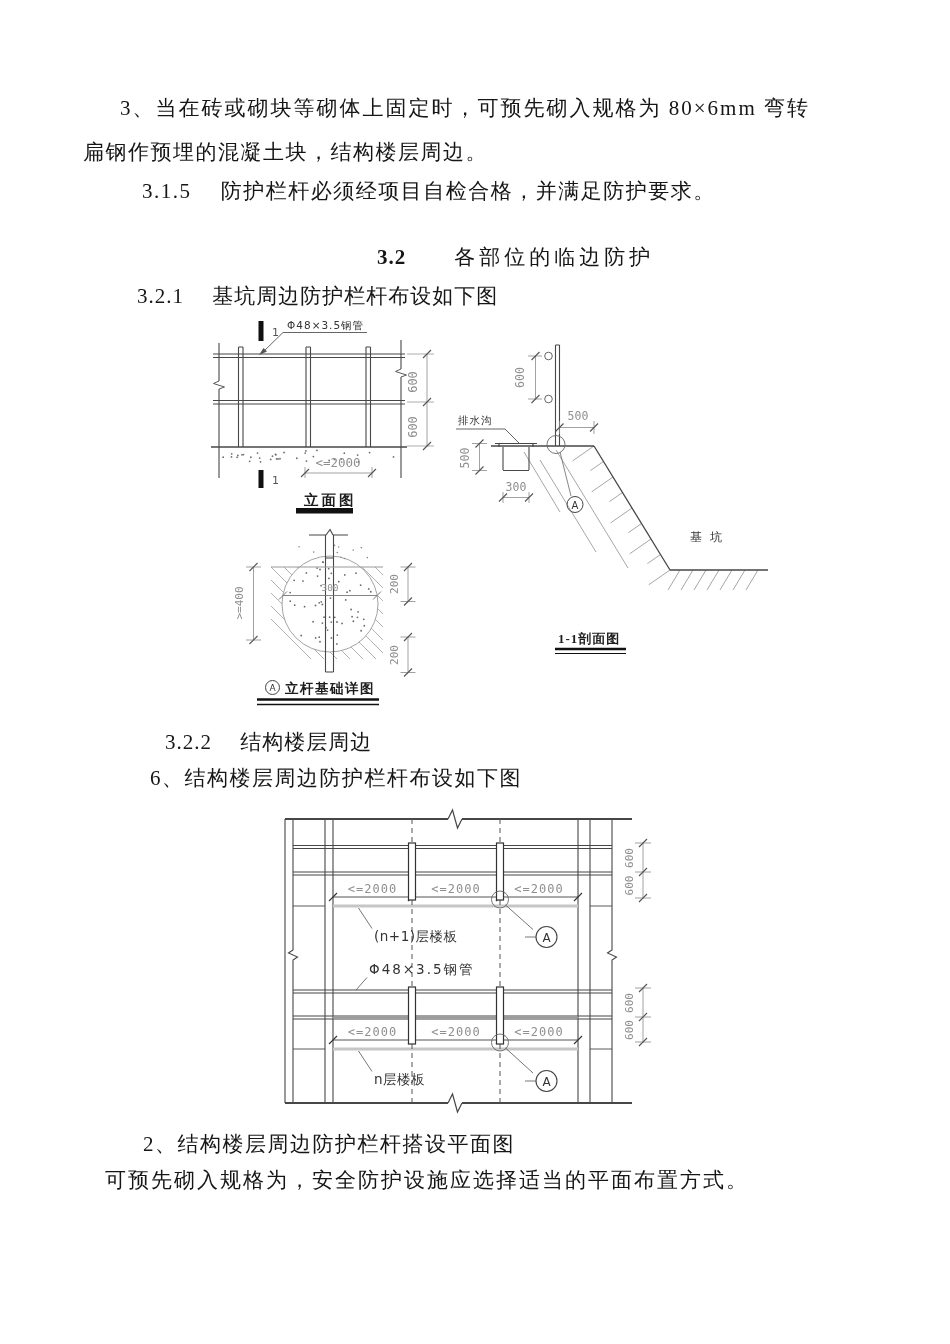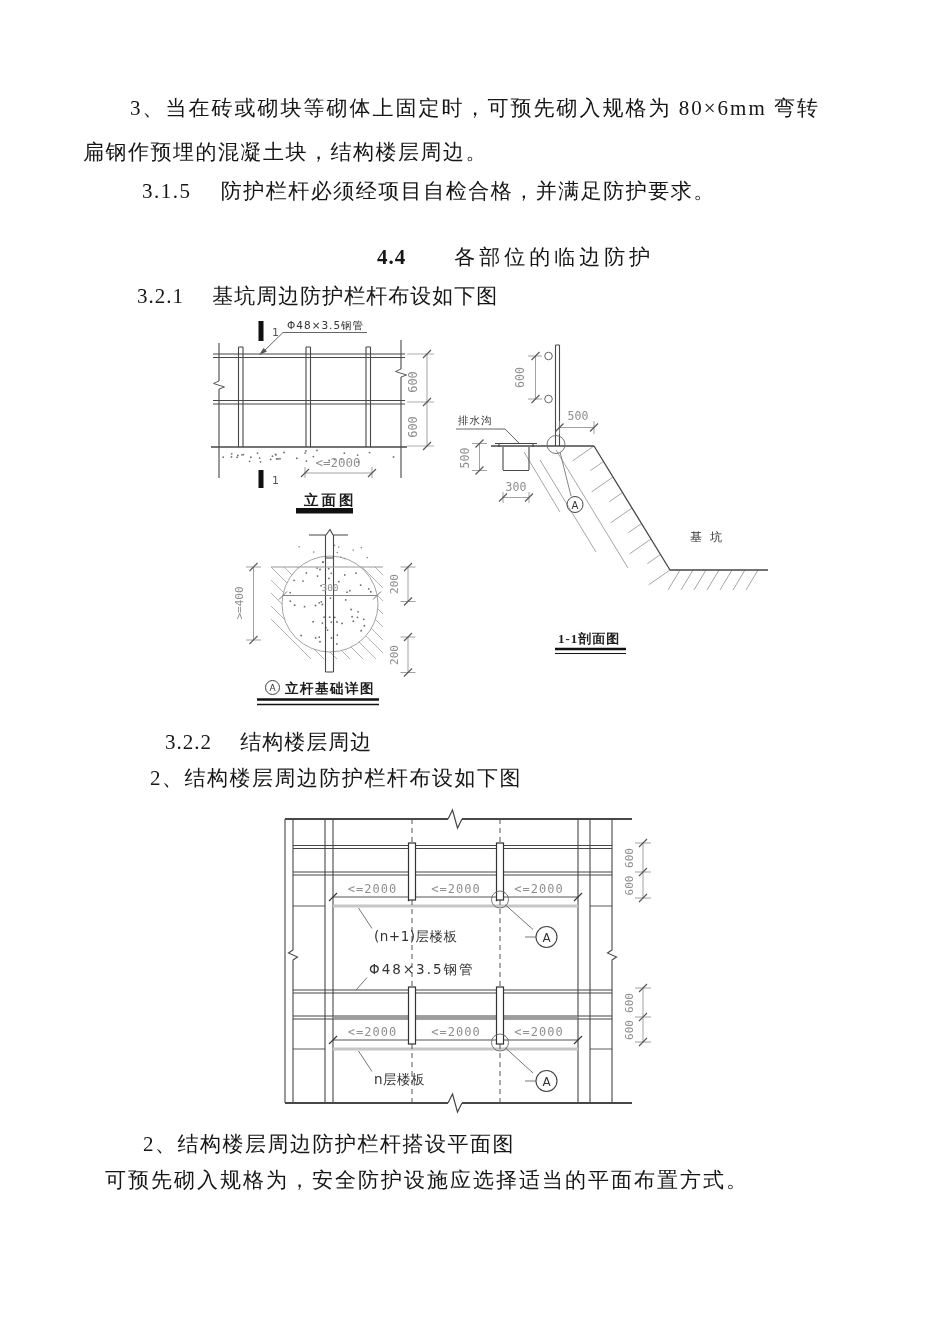--- a/index.html
+++ b/index.html
@@ -13,26 +13,26 @@
   svg text{font-family:"DejaVu Sans","Liberation Sans",sans-serif;}
   .dimtxt{font-family:"DejaVu Sans Mono","DejaVu Sans",monospace;fill:#8f8f8f;}
   .cadlbl{fill:#333;}
   .captxt{font-family:"Liberation Serif","DejaVu Serif",serif;font-weight:bold;fill:#1d1d1d;}
 </style>
 </head>
 <body>
 
 <div id="page">
 
-  <div class="bline" style="left:130px;top:94px;letter-spacing:2px">3、当在砖或砌块等砌体上固定时，可预先砌入规格为 80×6mm 弯转</div>
+  <div class="bline" style="left:120px;top:94px;letter-spacing:2px">3、当在砖或砌块等砌体上固定时，可预先砌入规格为 80×6mm 弯转</div>
   <div class="bline" style="left:83px;top:138px">扁钢作预埋的混凝土块，结构楼层周边。</div>
   <div class="bline" style="left:142px;top:177px">3.1.5　 防护栏杆必须经项目自检合格，并满足防护要求。</div>
 
   <div class="heading" style="left:377px;top:243px">
-    <span class="num">4.4</span><span class="htxt">各部位的临边防护</span>
+    <span class="num">3.2</span><span class="htxt">各部位的临边防护</span>
   </div>
 
   <div class="bline" style="left:137px;top:282px;letter-spacing:1px">3.2.1　 基坑周边防护栏杆布设如下图</div>
 
   <svg style="top:310px" width="950" height="405" viewBox="0 310 950 405">
 
     <defs>
       <clipPath id="detailClip">
           <rect x="271" y="567" width="112" height="92"></rect>
         </clipPath>
@@ -296,21 +296,21 @@
     <g>
       <circle cx="272.5" cy="687.5" r="7" fill="none" stroke="#444" stroke-width="1"></circle>
       <text x="272.5" y="691" font-size="9" text-anchor="middle" fill="#333" font-family="Liberation Serif,serif">A</text>
       <text class="captxt" x="285" y="693" font-size="13.5" letter-spacing="1.5">立杆基础详图</text>
       <path d="M257,699.5 H379" stroke="#111" stroke-width="2.6"></path>
       <path d="M257,704.5 H379" stroke="#111" stroke-width="1.3"></path>
     </g>
   </svg>
 
   <div class="bline" style="left:165px;top:728px;letter-spacing:1px">3.2.2　 结构楼层周边</div>
-  <div class="bline" style="left:150px;top:764px">2、结构楼层周边防护栏杆布设如下图</div>
+  <div class="bline" style="left:150px;top:764px">6、结构楼层周边防护栏杆布设如下图</div>
 
   <svg style="top:800px" width="950" height="330" viewBox="0 800 950 330">
 
     <g stroke="#474747" stroke-width="1.1" fill="none">
 
       <path d="M285,819 H448 M462,819 H632" stroke-width="1.8"></path>
       <polyline points="448,819 452.5,810 457.5,828 462,819" stroke-width="1.2"></polyline>
       <path d="M285,1103 H448 M462,1103 H632" stroke-width="1.8"></path>
       <polyline points="448,1103 452.5,1094 457.5,1112 462,1103" stroke-width="1.2"></polyline>
 

